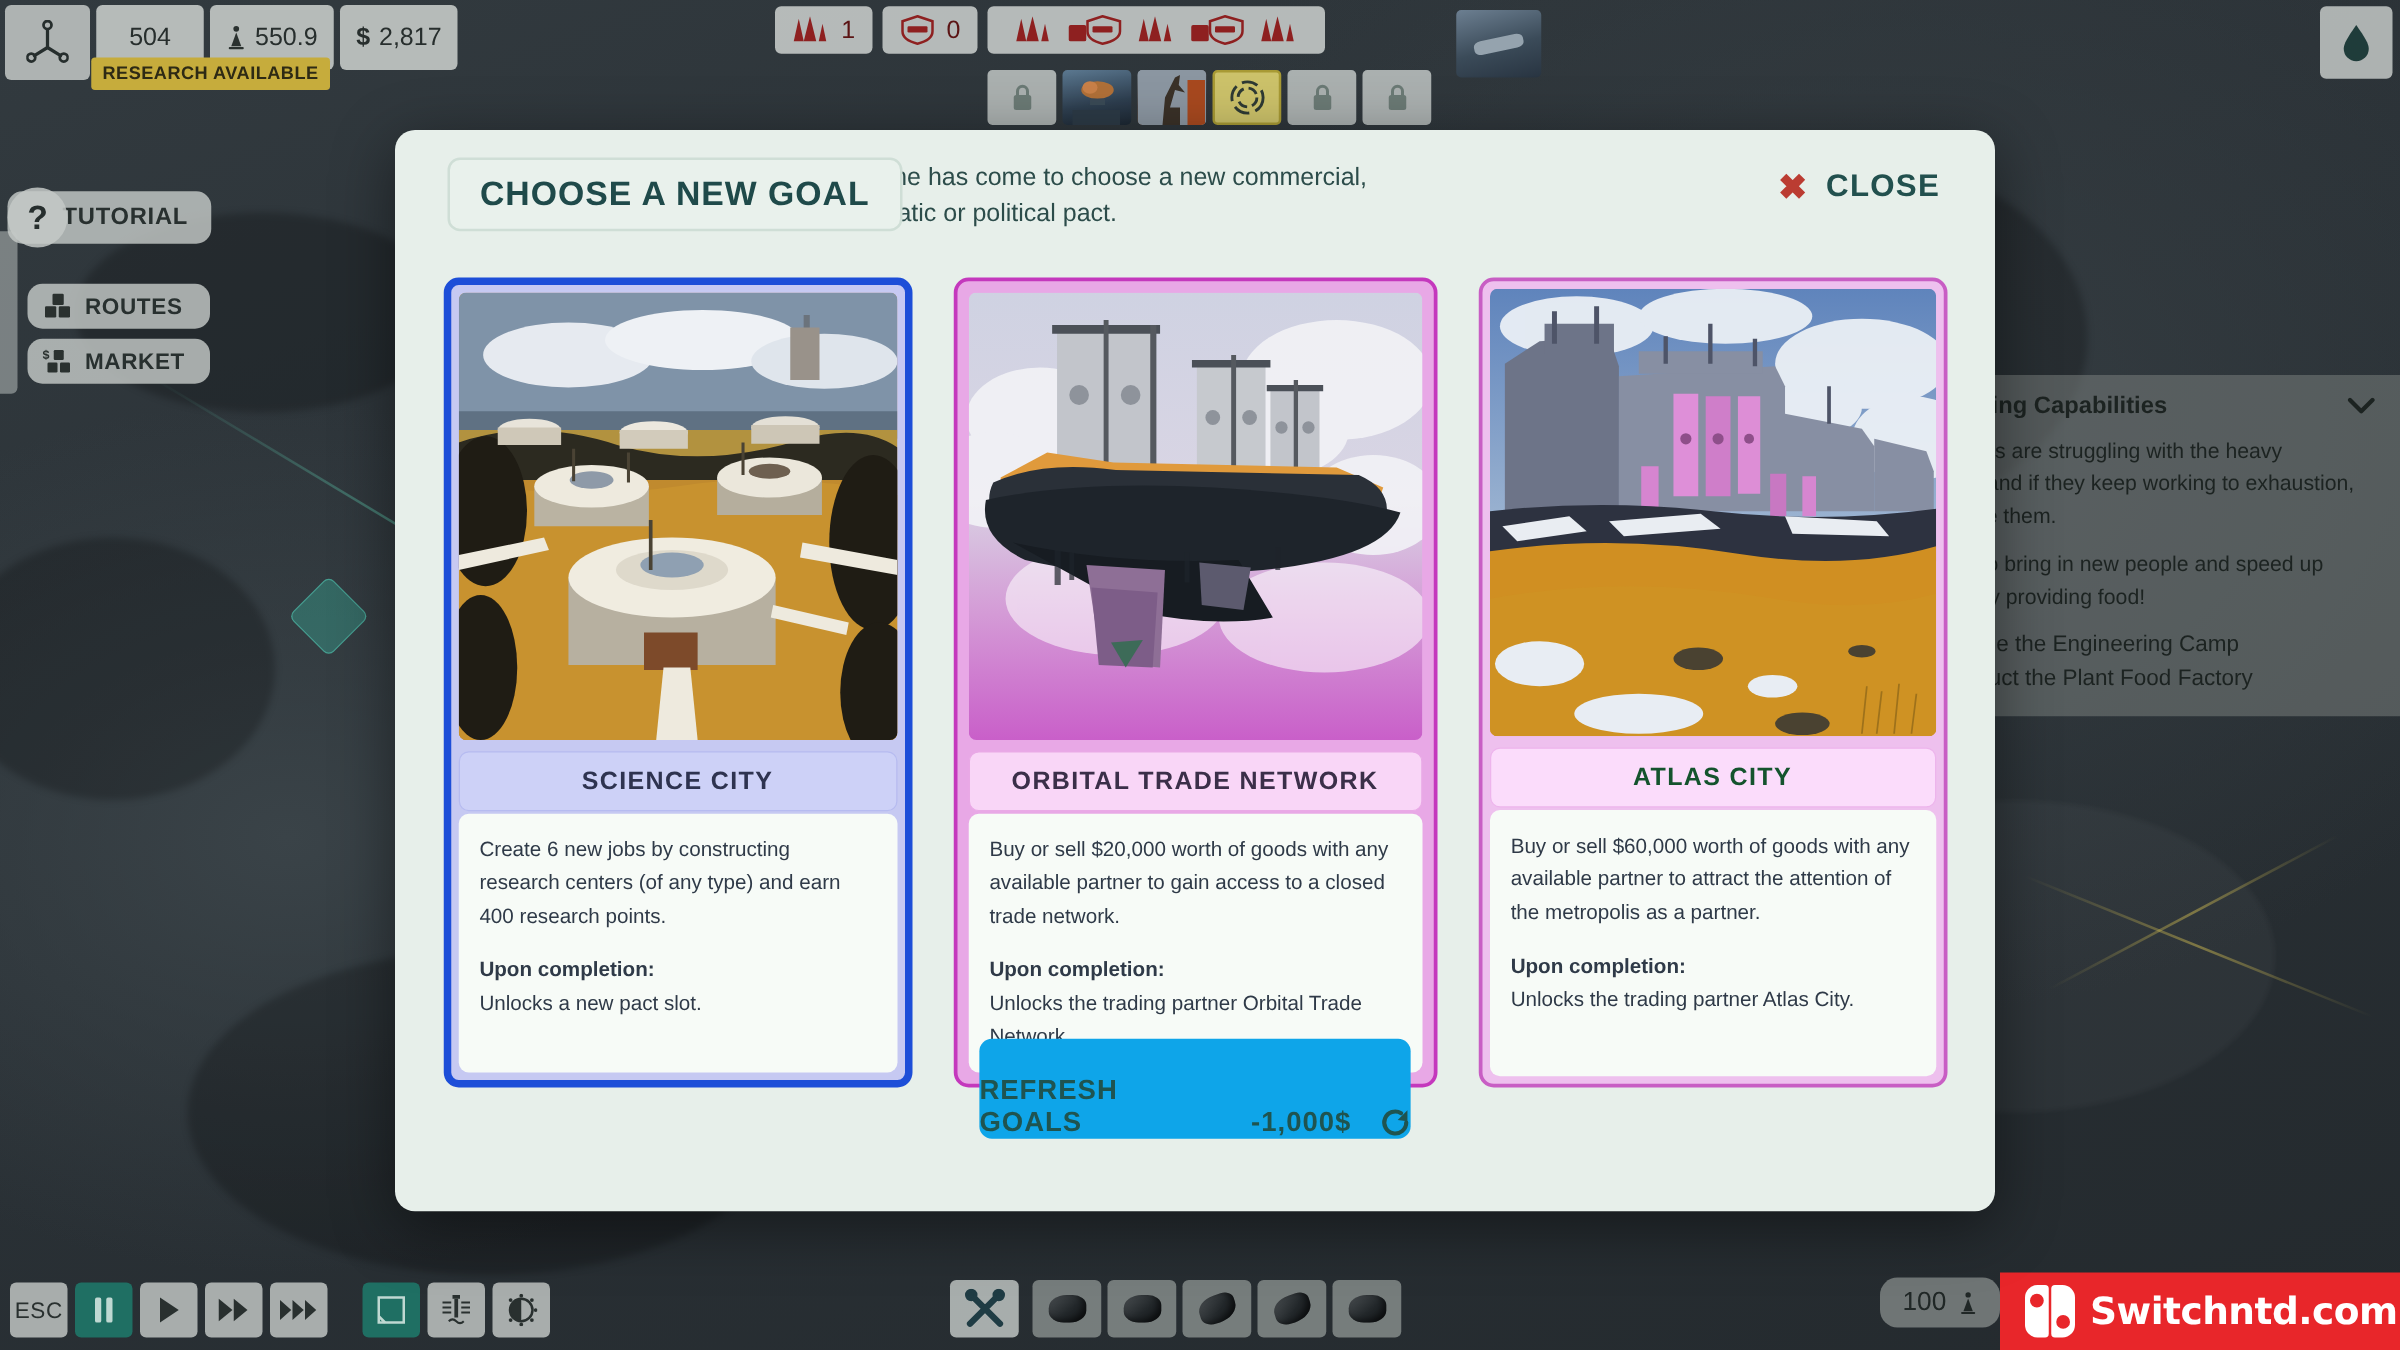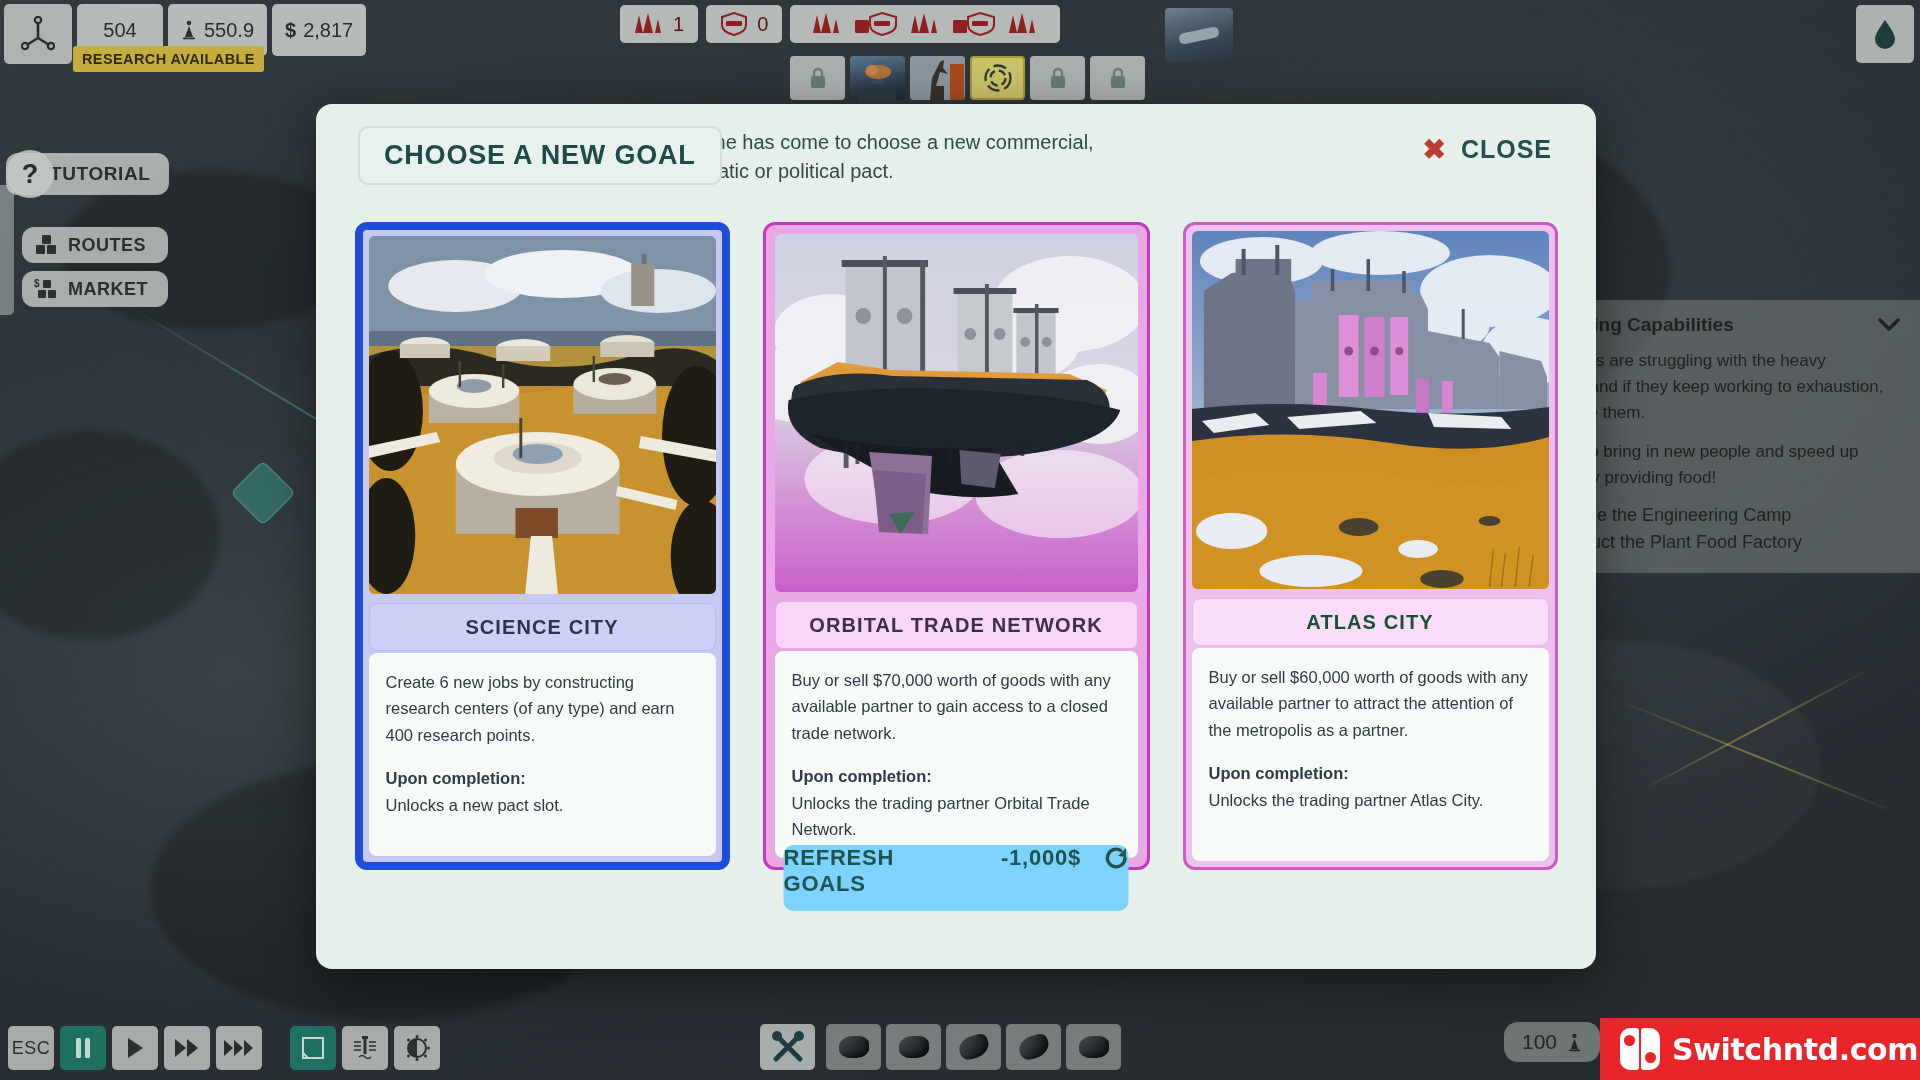--- a/index.html
+++ b/index.html
@@ -263,21 +263,21 @@
   #close-x { font-size: 28px; color: #bb3c32; font-weight: 700; }
 
   #cards { position: absolute; left: 0; right: 0; top: 118px; display: flex; justify-content: center; gap: 33px; }
 
   .card {
     width: 375px;
     border-radius: 12px;
     padding: 6px;
     display: flex; flex-direction: column;
   }
-  .card.v1 { background: #c6c9f2; border: 8px solid #1d4ed8; }
+  .card.v1 { background: #c6c9f2; border: 6px solid #1d4ed8; }
   .card.v2 { background: #e8a8e6; border: 3px solid #c438bd; padding: 9px; width: 387px; }
   .card.v3 { background: #eec0ee; border: 3px solid #c85ec4; }
 
   .card-art {
     width: 100%; height: 358px;
     border-radius: 6px;
     overflow: hidden;
     position: relative;
   }
   .card-art svg { display: block; width: 100%; height: 100%; }
@@ -303,24 +303,24 @@
     color: #2f3a48;
     flex: 1;
   }
   .v2 .card-desc { min-height: 186px; }
   .card-desc .gap { height: 17px; }
   .card-desc .bold { font-weight: 700; }
 
   #refresh-btn {
     position: absolute; left: 50%; transform: translateX(-50%);
     bottom: 58px;
-    width: 345px; height: 66px;
-    background: #7dd3fc;
+    width: 345px; height: 80px;
+    background: #0ea5e9;
     border-radius: 10px;
-    display: flex; align-items: flex-start; justify-content: center; gap: 22px;
+    display: flex; align-items: flex-end; justify-content: center; gap: 22px;
     color: #1f5450; font-size: 22px; font-weight: 700; letter-spacing: 0.8px;
     cursor: pointer;
   }
   #refresh-cost { font-weight: 700; }
 </style>
 </head>
 <body>
 
 <div id="game-bg">
   <div class="terrain-dark" style="left:60px; top:170px; width:300px; height:160px;"></div>
@@ -735,21 +735,21 @@
           <g fill="#1e242b" opacity="0.7">
             <rect x="70" y="206" width="5" height="28"></rect>
               <rect x="82" y="208" width="4" height="22"></rect>
             <rect x="176" y="208" width="4" height="24"></rect>
               <rect x="250" y="204" width="4" height="18"></rect>
           </g>
         </svg>
       </div>
       <div class="card-name">ORBITAL TRADE NETWORK</div>
       <div class="card-desc">
-        <div>Buy or sell $70,000 worth of goods with any available partner to gain access to a closed trade network.</div>
+        <div>Buy or sell $20,000 worth of goods with any available partner to gain access to a closed trade network.</div>
         <div class="gap"></div>
         <div class="bold">Upon completion:</div>
         <div>Unlocks the trading partner Orbital Trade Network.</div>
       </div>
     </div>
 
     <div class="card v3">
       <div class="card-art">
         <svg viewBox="0 0 360 358" preserveAspectRatio="none">
           <defs>

